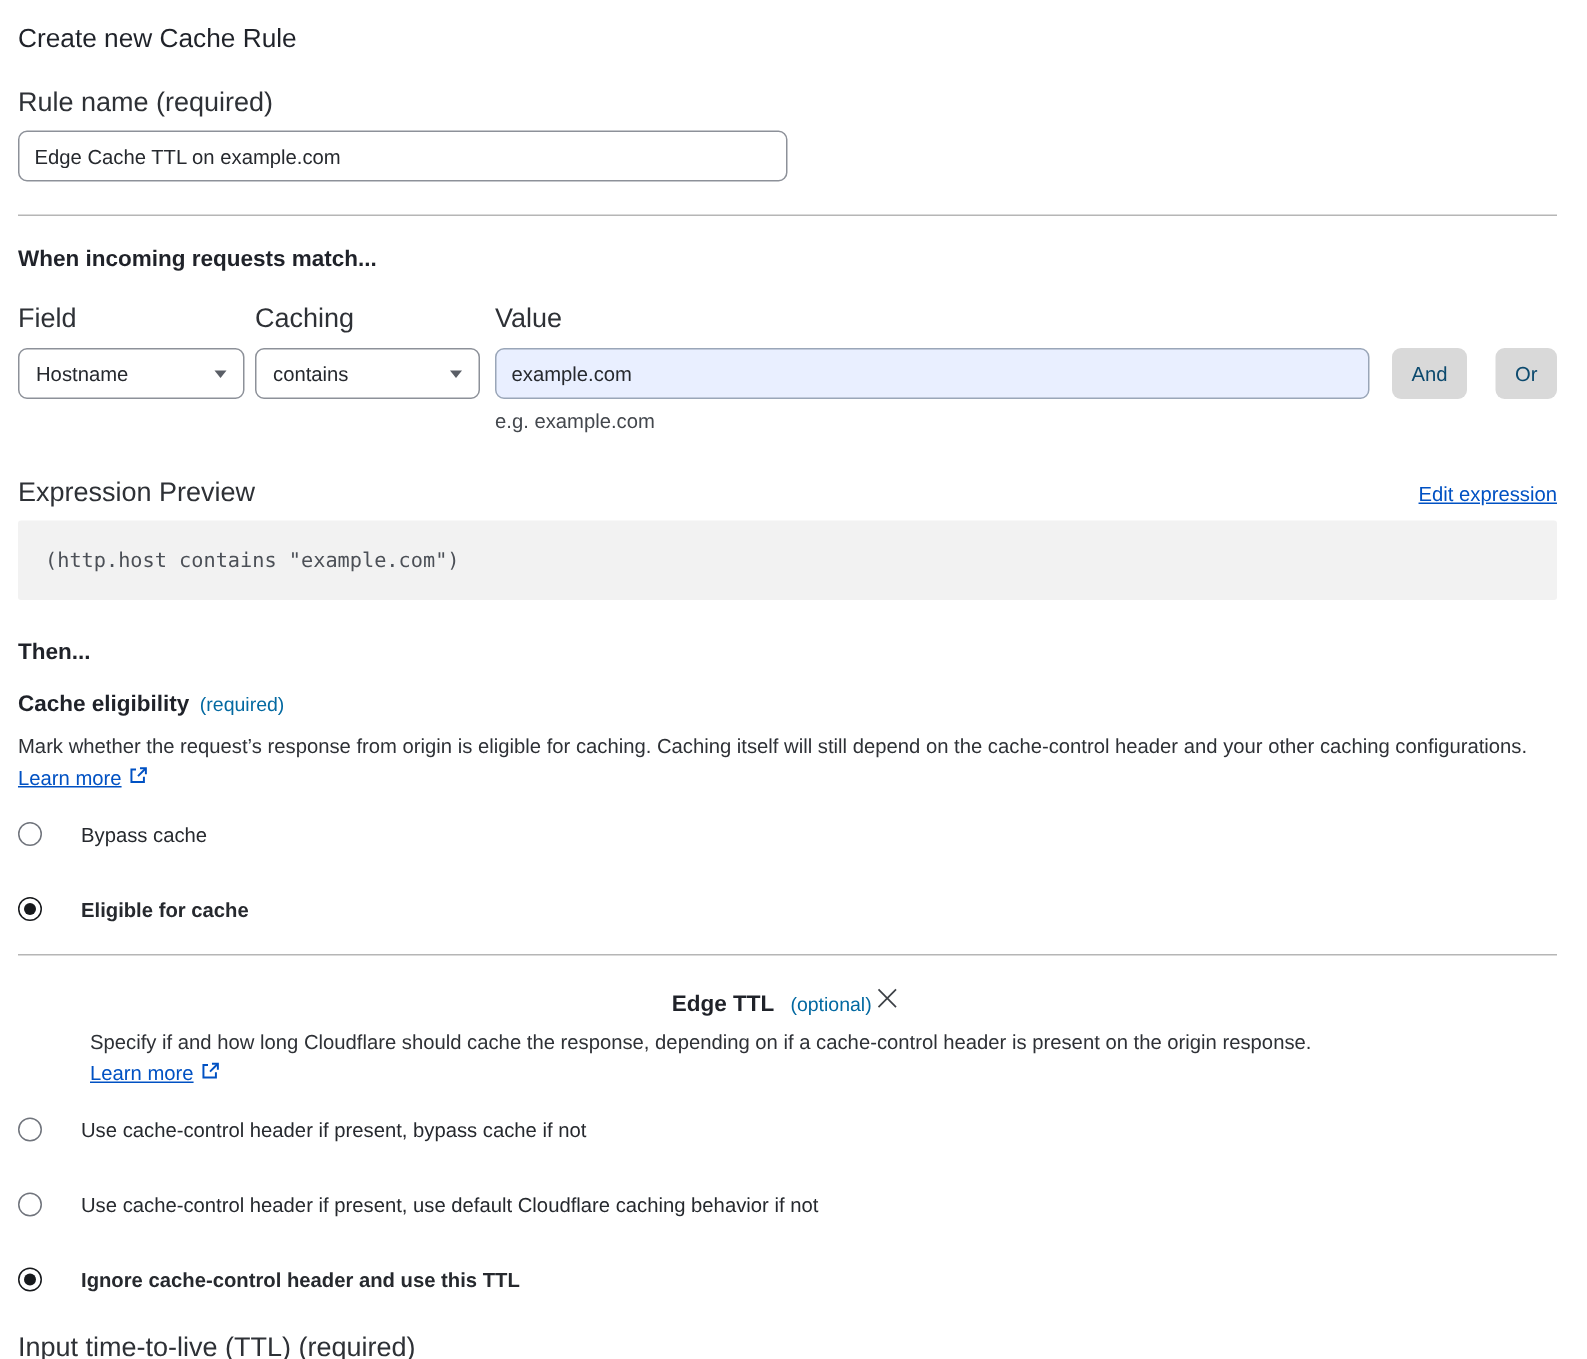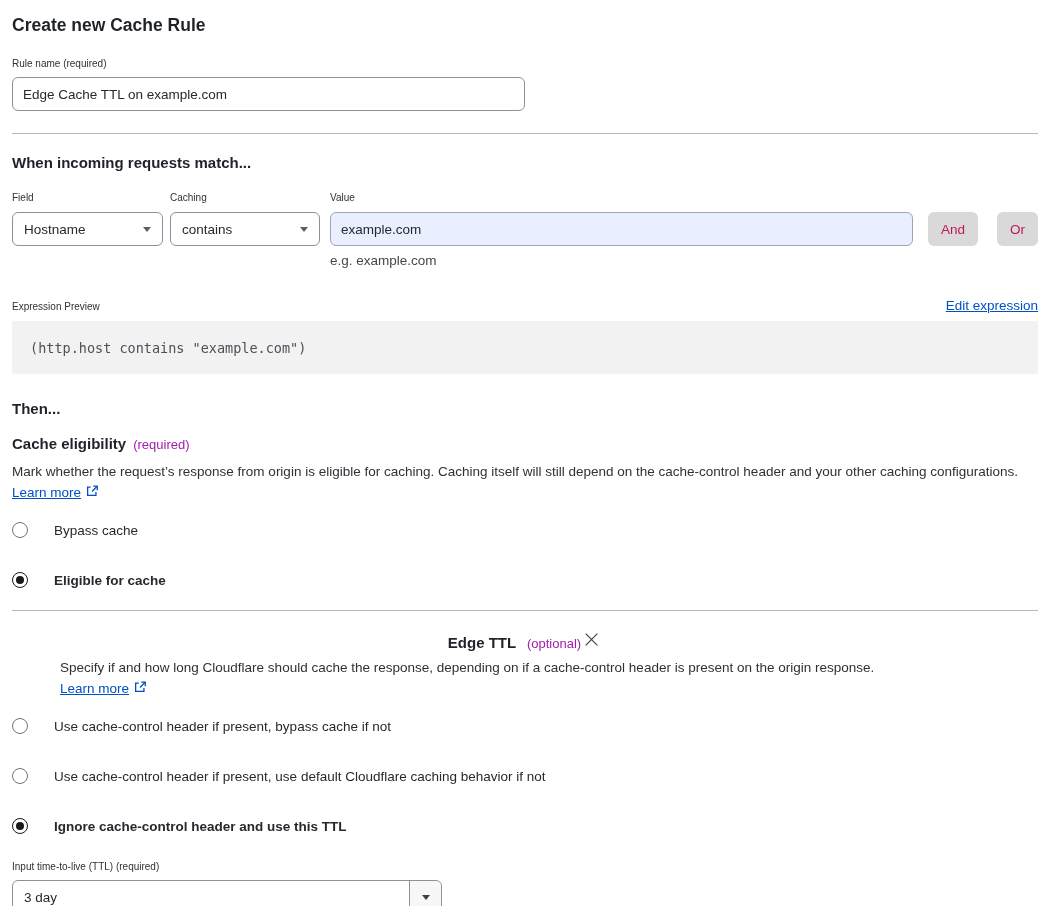--- a/index.html
+++ b/index.html
@@ -6,23 +6,23 @@
   html, body { background: #fff; }
   body {
     width: 1058px; height: 906px;
     font-family: "Liberation Sans", "DejaVu Sans", sans-serif;
     font-size: 13.5px;
     color: #26292e;
     overflow: hidden;
   }
   .container { padding: 14px 20px 0 12px; }
 
-  h1.page-title { font-size: 17.5px; font-weight: bold; color: #1f2229; line-height: 22px; }
-
-  .field-label { font-size: 10px; color: #2e3136; }
+  h1.page-title { font-size: 17.5px; font-weight: normal; color: #1f2229; line-height: 22px; }
+
+  .field-label { font-size: 18px; color: #2e3136; }
 
   .text-input {
     display: block;
     height: 34px;
     border: 1px solid #8d9199;
     border-radius: 6px;
     padding: 0 10px;
     font-family: "Liberation Sans", "DejaVu Sans", sans-serif;
     font-size: 13.5px;
     color: #26292e;
@@ -70,21 +70,21 @@
   .value-input {
     flex: 1;
     background: #e9efff;
     border-color: #9aa6b8;
   }
   .conjunction-btn {
     height: 34px;
     border: none;
     border-radius: 6px;
     background: #d9d9d9;
-    color: #be185d;
+    color: #0c4a6e;
     font-family: "Liberation Sans", "DejaVu Sans", sans-serif;
     font-size: 13.5px;
     padding: 0 13px;
     cursor: pointer;
   }
   .and-btn { margin-left: 15px; }
   .or-btn { margin-left: 19px; }
 
   .value-hint { margin-top: 7px; margin-left: 318px; font-size: 13.5px; color: #43474d; }
 
@@ -100,21 +100,21 @@
     font-family: "DejaVu Sans Mono", "Liberation Mono", monospace;
     font-size: 13.5px;
     color: #4c5057;
     border-radius: 2px;
   }
 
   .then-heading { margin-top: 26px; }
 
   .subsection-header { margin-top: 18px; display: flex; align-items: baseline; }
   .subsection-title { font-size: 15px; font-weight: bold; color: #1f2229; }
-  .subsection-qualifier { margin-left: 7px; font-size: 13px; color: #a21caf; }
+  .subsection-qualifier { margin-left: 7px; font-size: 13px; color: #0369a1; }
 
   .desc { margin-top: 9px; line-height: 21px; color: #2e3136; }
   .desc-wide { max-width: 1012px; }
   .desc-narrow { max-width: 838px; margin-left: 48px; }
   .ext-icon { display: inline-block; vertical-align: -1px; margin-left: 4px; }
 
   .radio-row { display: flex; align-items: center; cursor: pointer; }
   .radio-circle {
     width: 16px; height: 16px;
     border: 1.5px solid #70747c;

